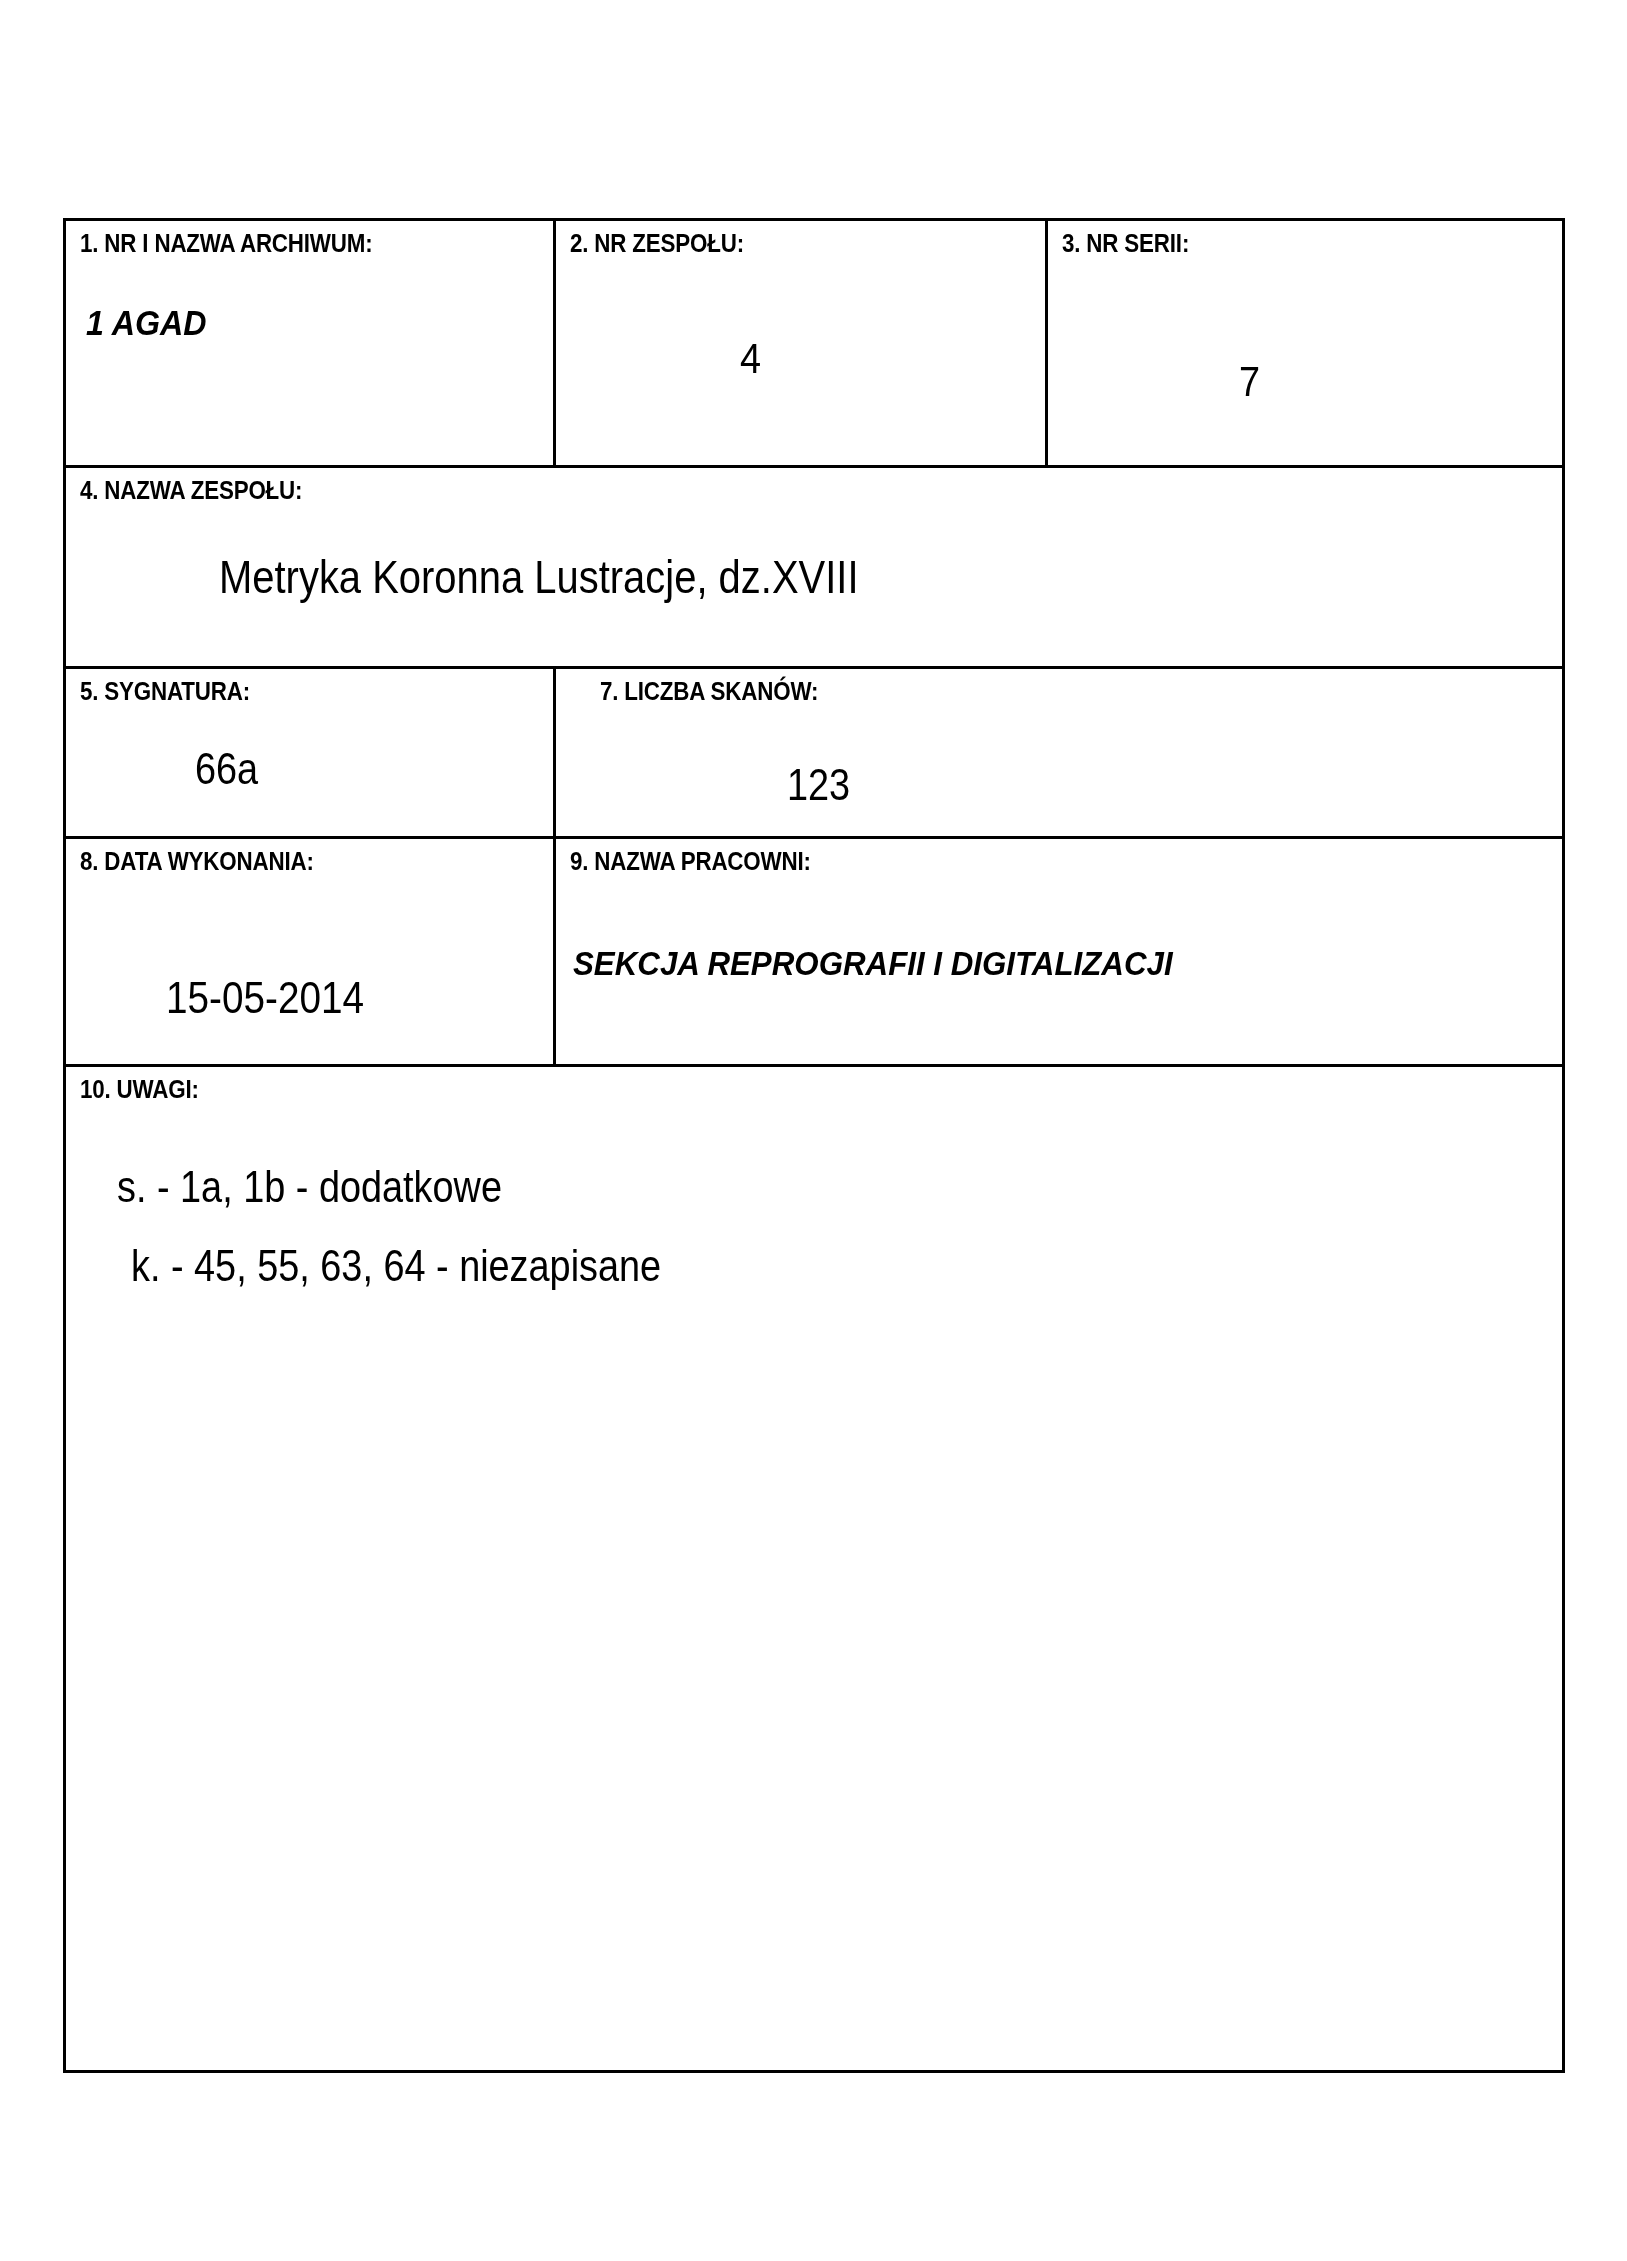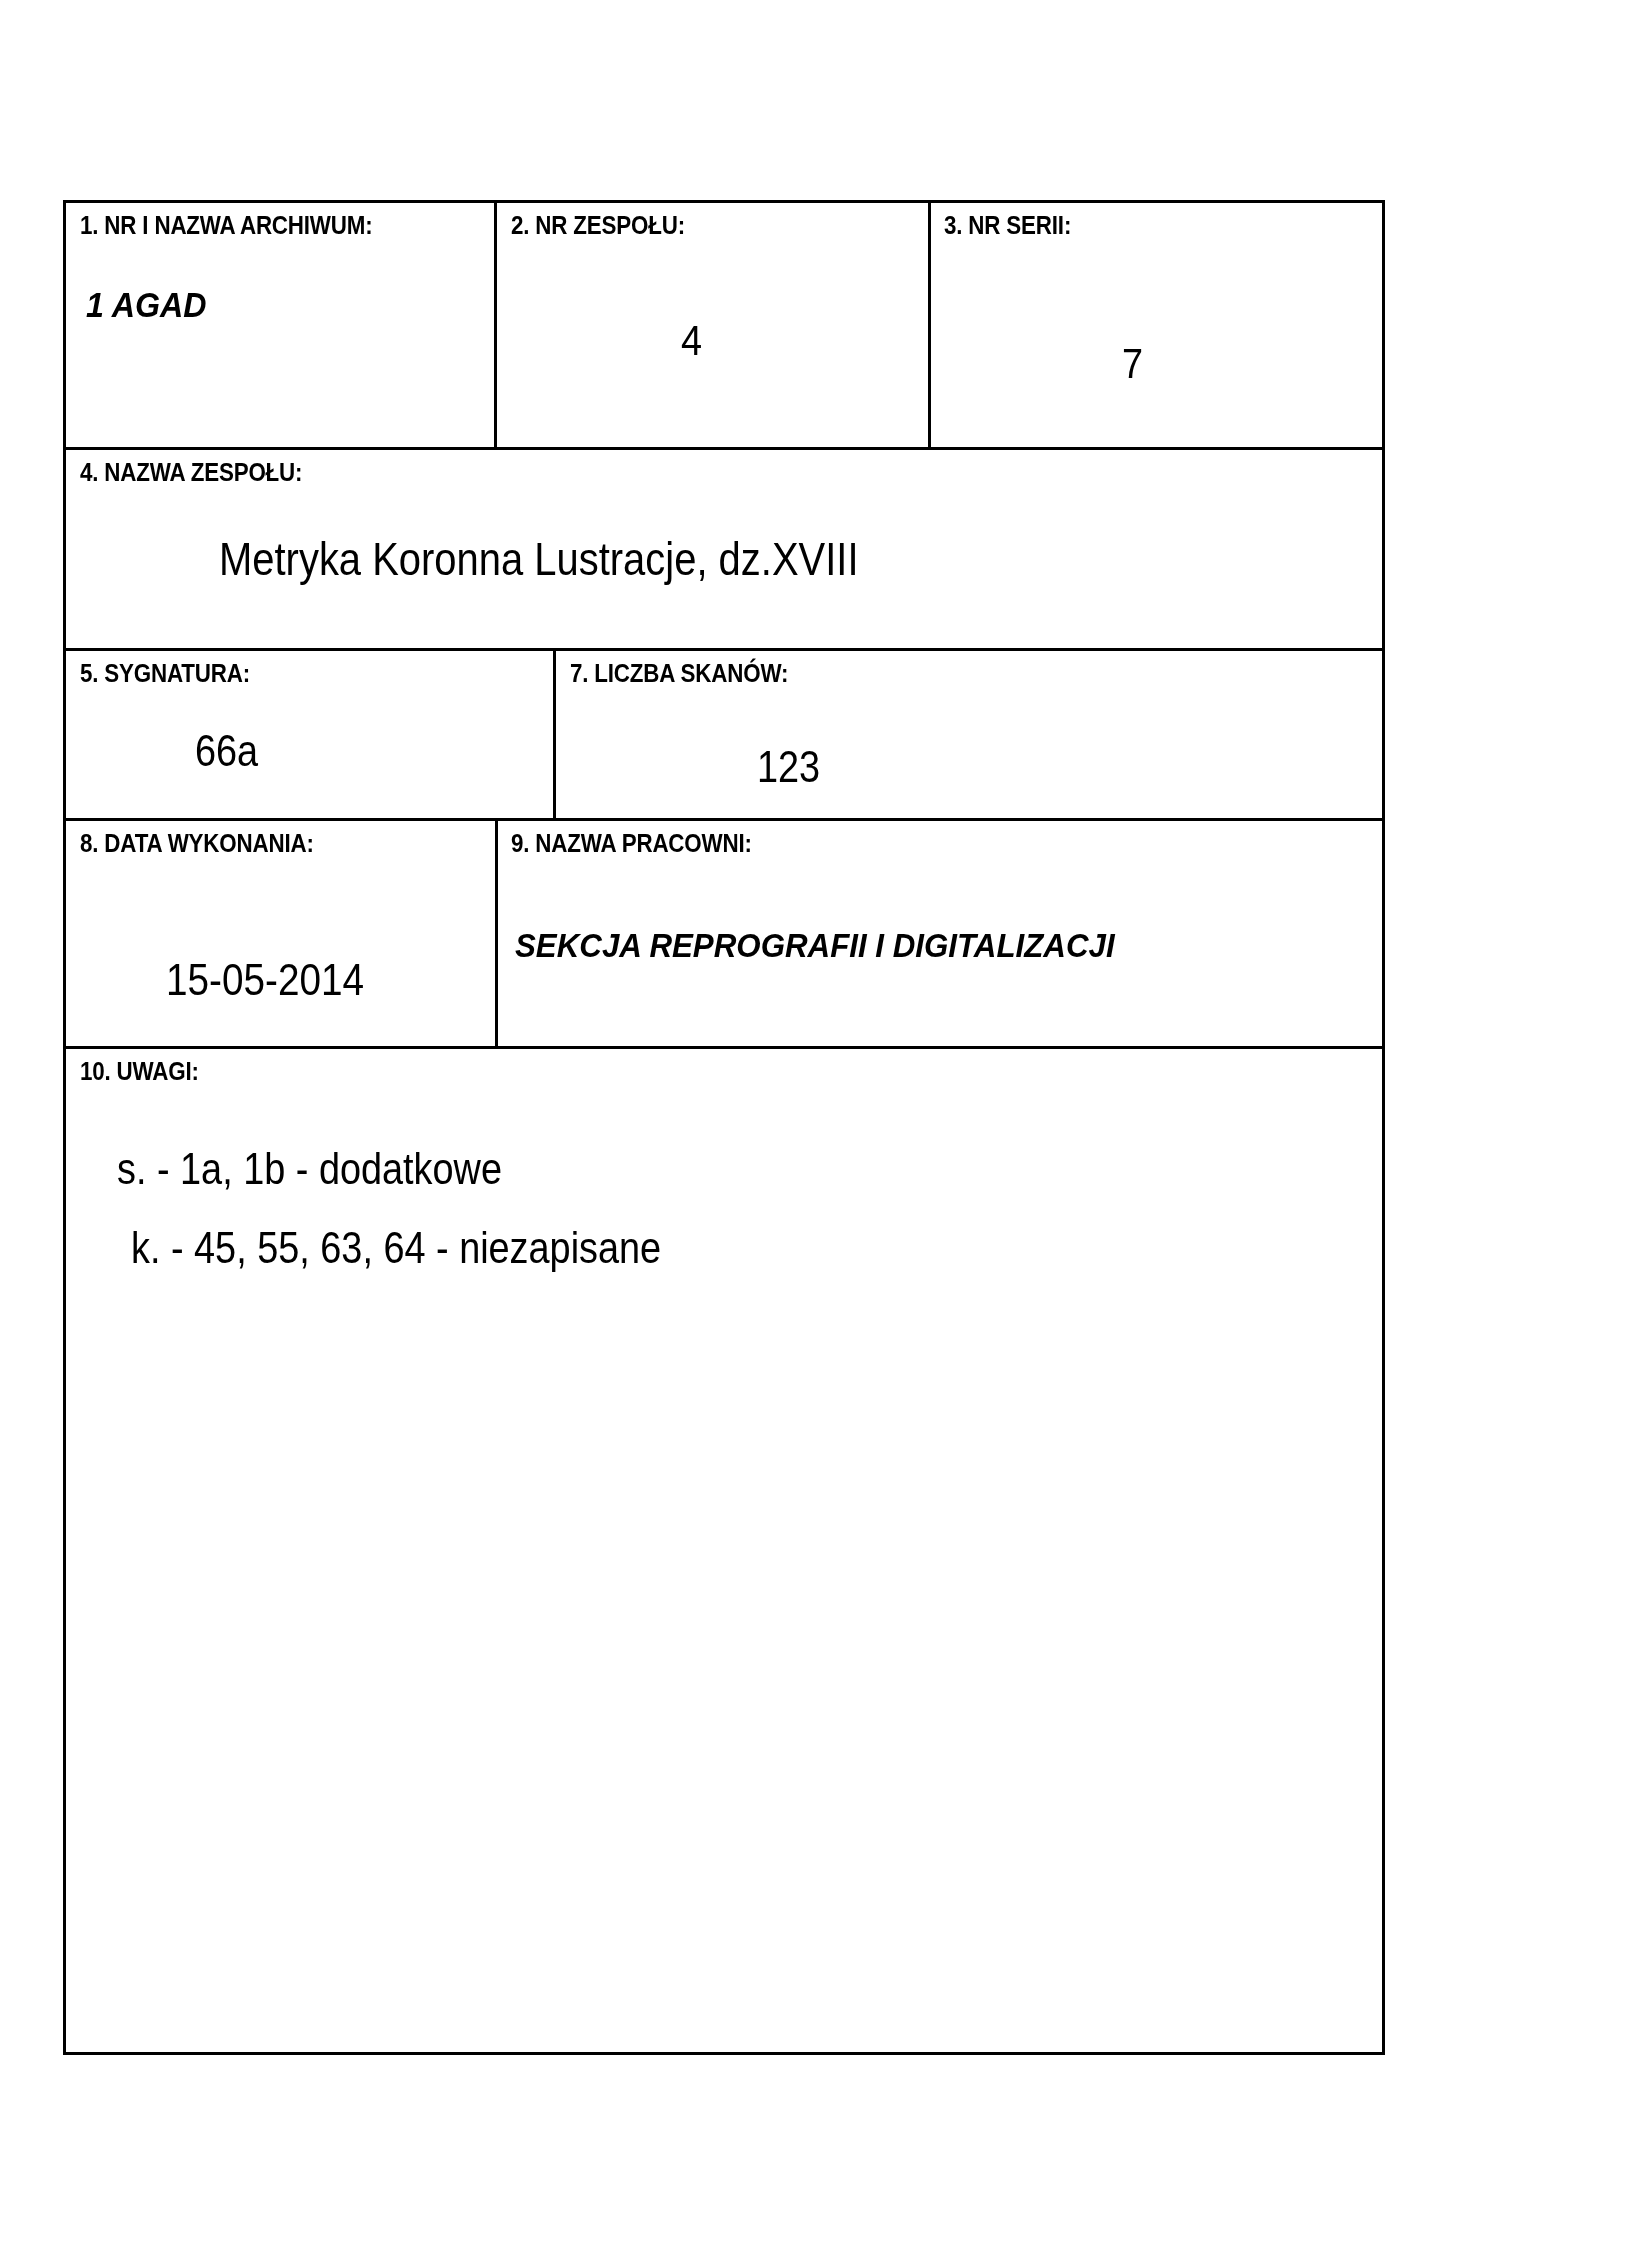--- a/index.html
+++ b/index.html
@@ -13,22 +13,22 @@
     font-family: "Liberation Sans", "DejaVu Sans", sans-serif;
     color: #000000;
     position: relative;
     overflow: hidden;
   }
 
   
   #sheet {
     position: absolute;
     left: 63px;
-    top: 200px;
-    width: 1322px;
+    top: 218px;
+    width: 1502px;
     height: 1855px;
     box-sizing: border-box;
     border: 3.8px solid #000000;
     background: #ffffff;
   }
 
   .row {
     position: relative;
     box-sizing: border-box;
     display: flex;
@@ -39,21 +39,21 @@
   .cell {
     position: relative;
     box-sizing: border-box;
     overflow: hidden;
   }
   .cell.divider-right { border-right: 3.8px solid #000000; }
 
   
   .row-1 { height: 247px; }
   .row-4 { height: 201px; }
-  .row-5 { height: 170px; }
+  .row-5 { height: 170px; gap: 30px; }
   .row-8 { height: 228px; }
   .row-10 { height: 1002px; }
 
   .col-a { width: 490px; }
   .col-b { width: 492px; }
   .col-c { width: 513px; }
   .col-wide { width: 100%; }
   .col-a8 { width: 490px; }
   .col-b9 { width: 1005px; border-radius: 9px; }
 

